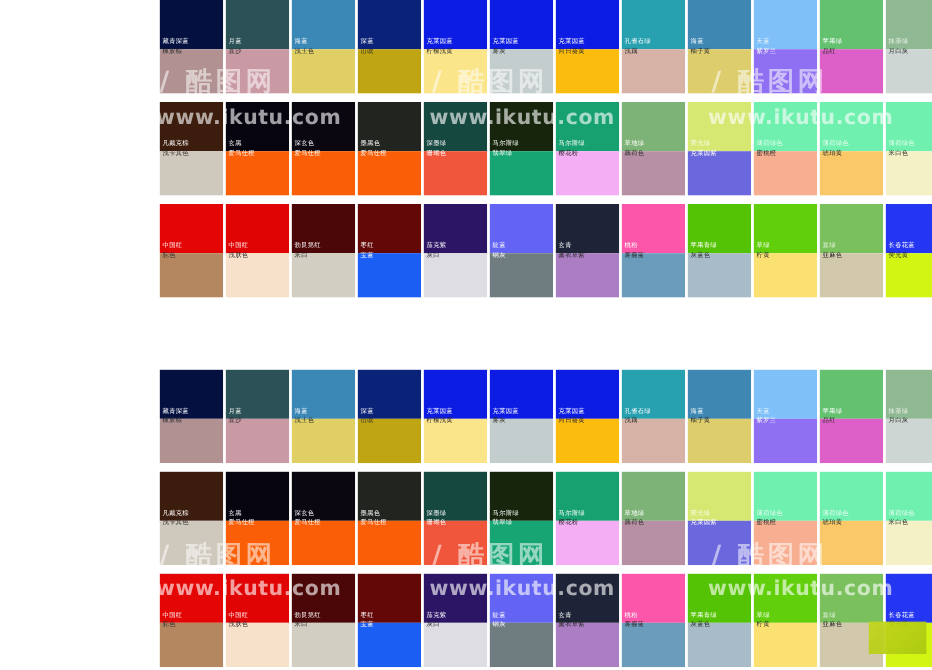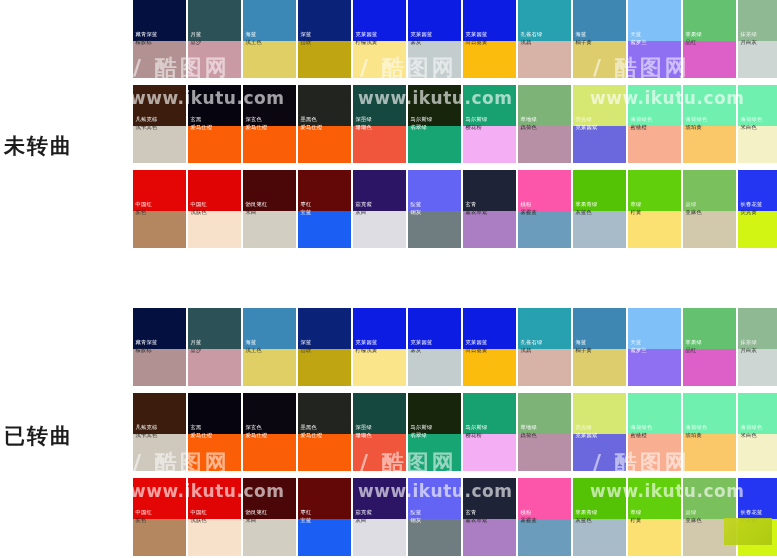--- a/index.html
+++ b/index.html
@@ -113,23 +113,21 @@
     opacity: 0.92;
     border: 0;
     pointer-events: none;
   }
 </style>
 </head>
 <body>
 
 <div id="page">
 
-  <div class="section-label" id="label-uncurved">未转曲</div>
-
-  <div class="section-label" id="label-curved">已转曲</div>
+
 
   <div class="palette-section" id="section-top">
       <div class="swatch-row">
         <div class="swatch">
           <div class="swatch-top" style="background: rgb(4, 17, 64);">
             <span class="sw-name" style="color: rgb(255, 255, 255);">藏青深蓝</span>
           </div>
           <div class="swatch-bot" style="background: rgb(177, 145, 145); align-items: flex-start;">
             <span class="sw-name" style="color: rgb(42, 42, 42); align-self: flex-start;">橡胶棕</span>
           </div>

